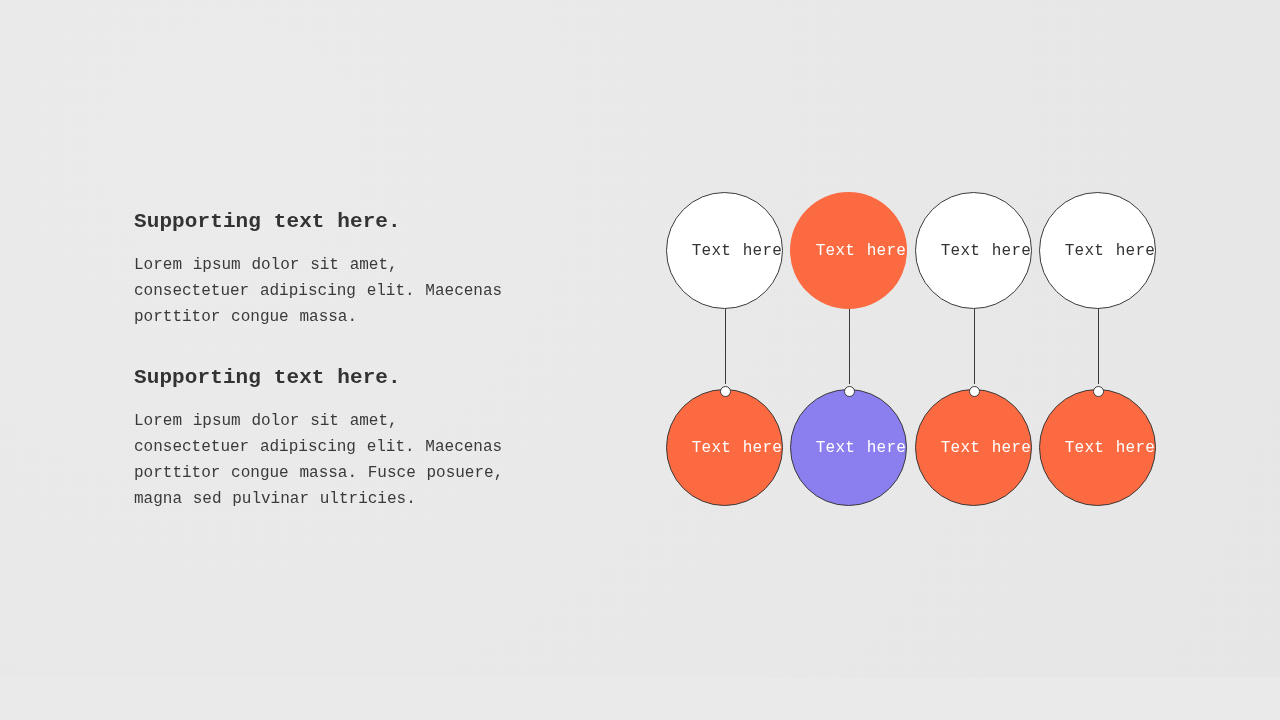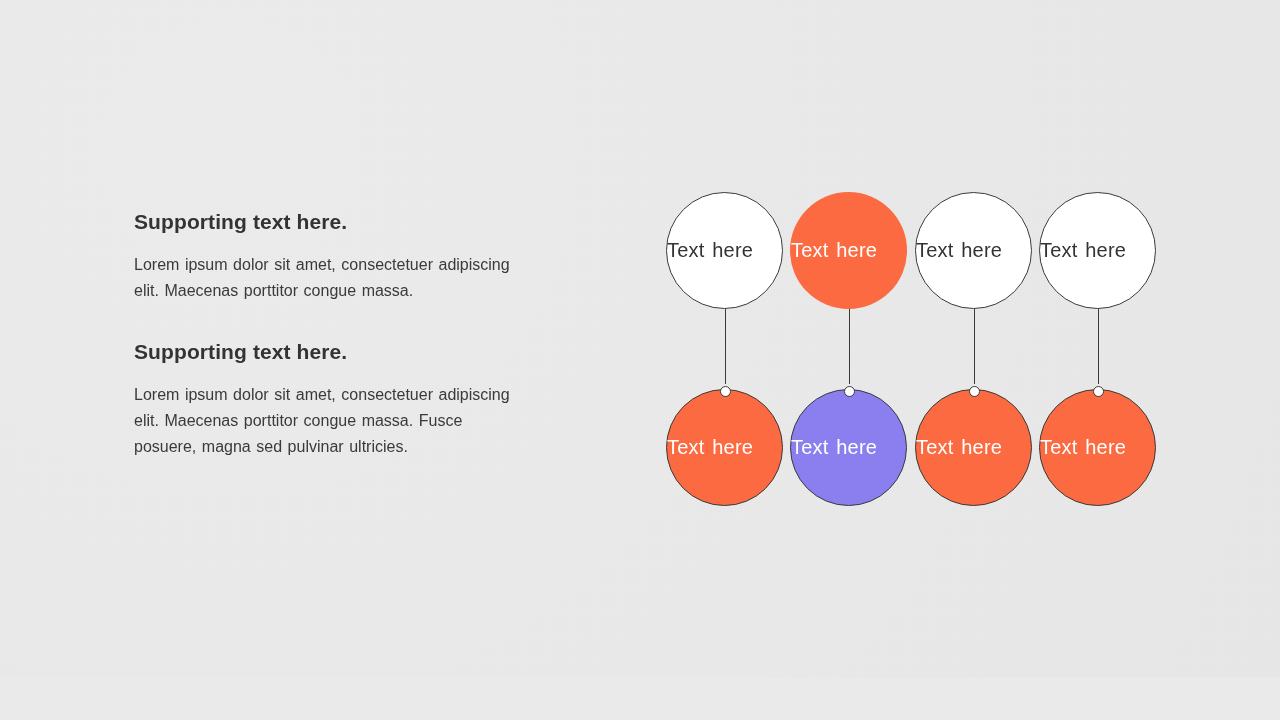--- a/index.html
+++ b/index.html
@@ -15,20 +15,21 @@
     background: #eaeaea;
   }
 
   #slide {
     position: relative;
     width: 1280px;
     height: 677px;
     background:
       radial-gradient(circle at 18% 22%, #ececec 0%, #e9e9e9 55%, #e7e7e7 100%);
     overflow: hidden;
+    font-family: Liberation Mono, monospace;
   }
 
   
   #slide::before {
     content: "";
     position: absolute;
     inset: 0;
     pointer-events: none;
     opacity: .55;
     background-image:
@@ -75,22 +76,22 @@
   }
 
   .node {
     position: absolute;
     width: 117px;
     height: 117px;
     border-radius: 50%;
     box-sizing: border-box;
     display: flex;
     align-items: center;
-    justify-content: flex-start;
-    font-size: 20px;
+    justify-content: flex-end;
+    font-size: 16px;
     letter-spacing: .2px;
     word-spacing: 2px;
   }
   .node.outlined { border: 1px solid #3a3a3a; }
   .node.plain { border: 1px solid transparent; }
 
   .node-label { pointer-events: none; white-space: nowrap; }
 
   .connector {
     position: absolute;

